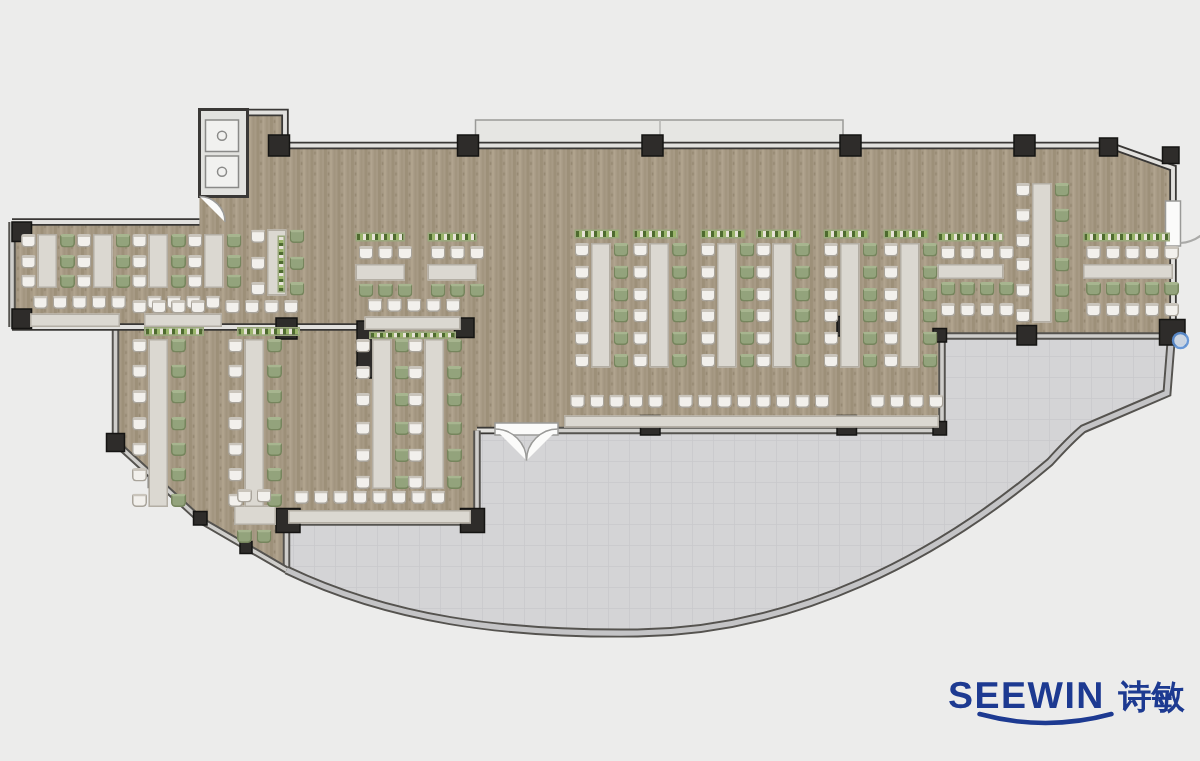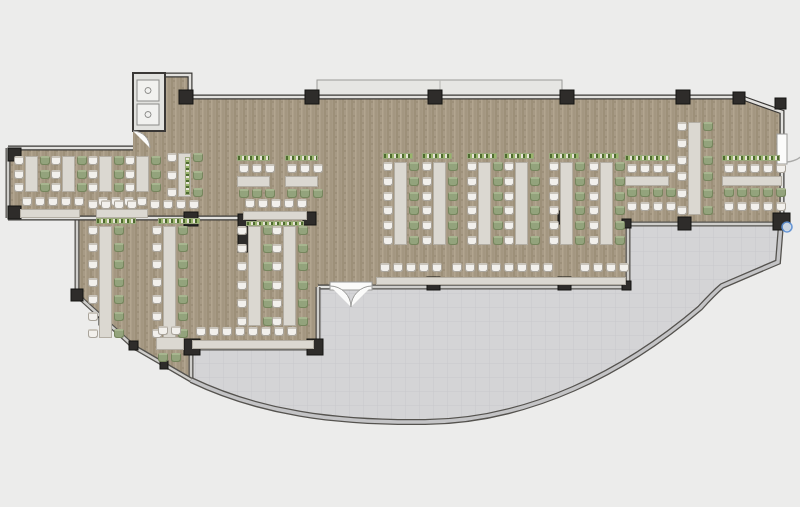--- a/index.html
+++ b/index.html
@@ -425,13 +425,22 @@
       <div class="plant-strip" style="left: 422px; top: 153px; width: 30px; height: 6px;"></div>
       <div class="plant-strip" style="left: 467px; top: 153px; width: 30px; height: 6px;"></div>
       <div class="plant-strip" style="left: 504px; top: 153px; width: 30px; height: 6px;"></div>
       <div class="plant-strip" style="left: 549px; top: 153px; width: 30px; height: 6px;"></div>
       <div class="plant-strip" style="left: 589px; top: 153px; width: 30px; height: 6px;"></div>
       <div class="plant-strip" style="left: 625px; top: 155px; width: 44px; height: 6px;"></div>
       <div class="plant-strip" style="left: 722px; top: 155px; width: 58px; height: 6px;"></div>
       <div class="plant-strip v" style="left: 185px; top: 157px; width: 5px; height: 38px;"></div>
     </div>
 
+  <div id="logo" style="left: 632px; top: 452px;">
+    <span class="brand-wrap">
+      <span class="brand-text" style="font-size: 25px; color: rgb(29, 58, 145);">SEEWIN</span>
+      <svg class="brand-swoosh" width="100" height="12">
+        <path id="swoosh-path" d="M6,2 Q50,14 94,2" fill="none" stroke-width="3" stroke-linecap="round" stroke="#1d3a91"></path>
+      </svg>
+    </span>
+    <span class="brand-cn" style="font-size: 22px; color: rgb(29, 58, 145);">诗敏</span>
+  </div>
 </div>
 
 </body></html>

